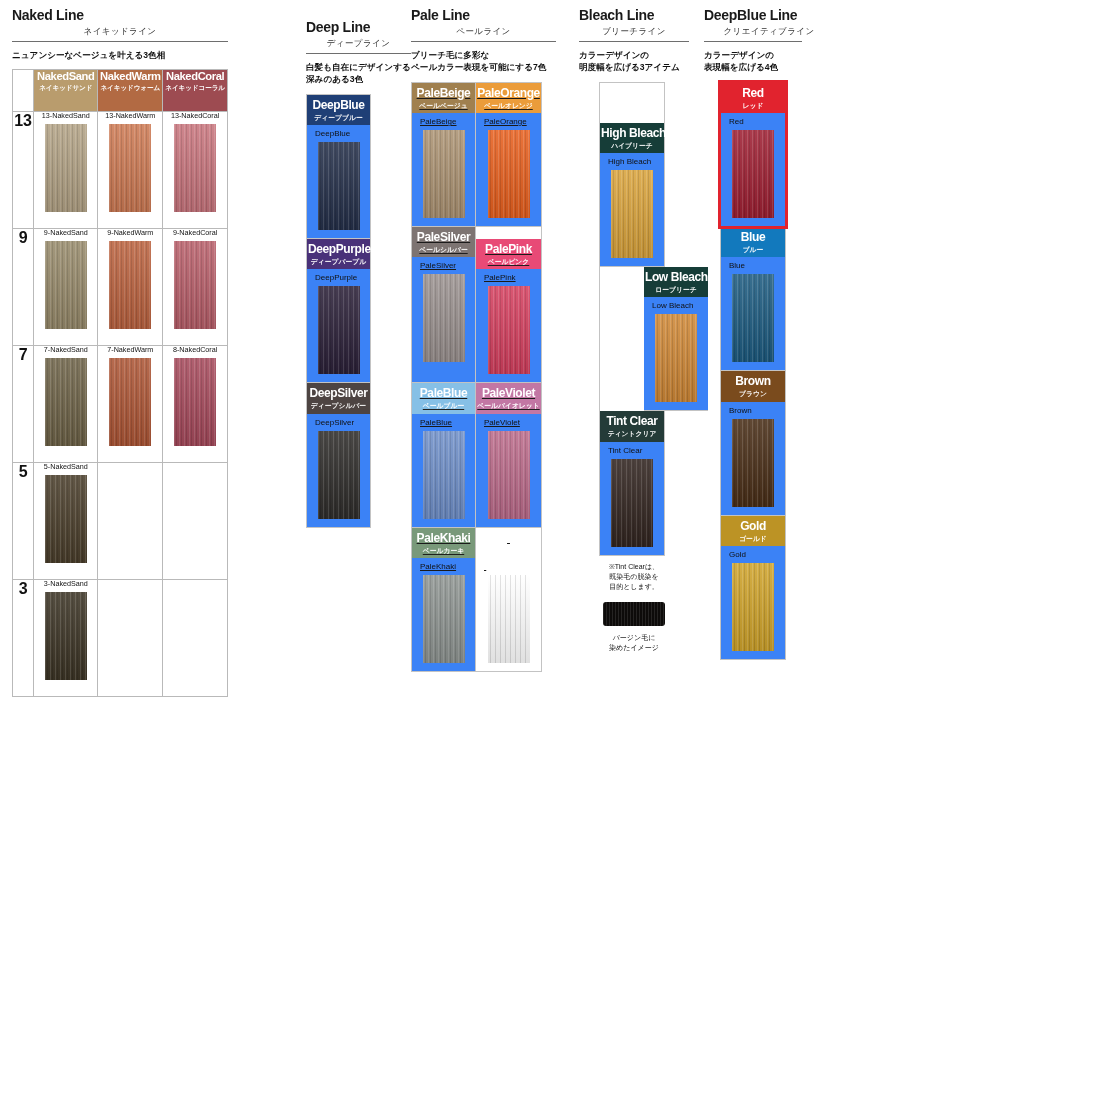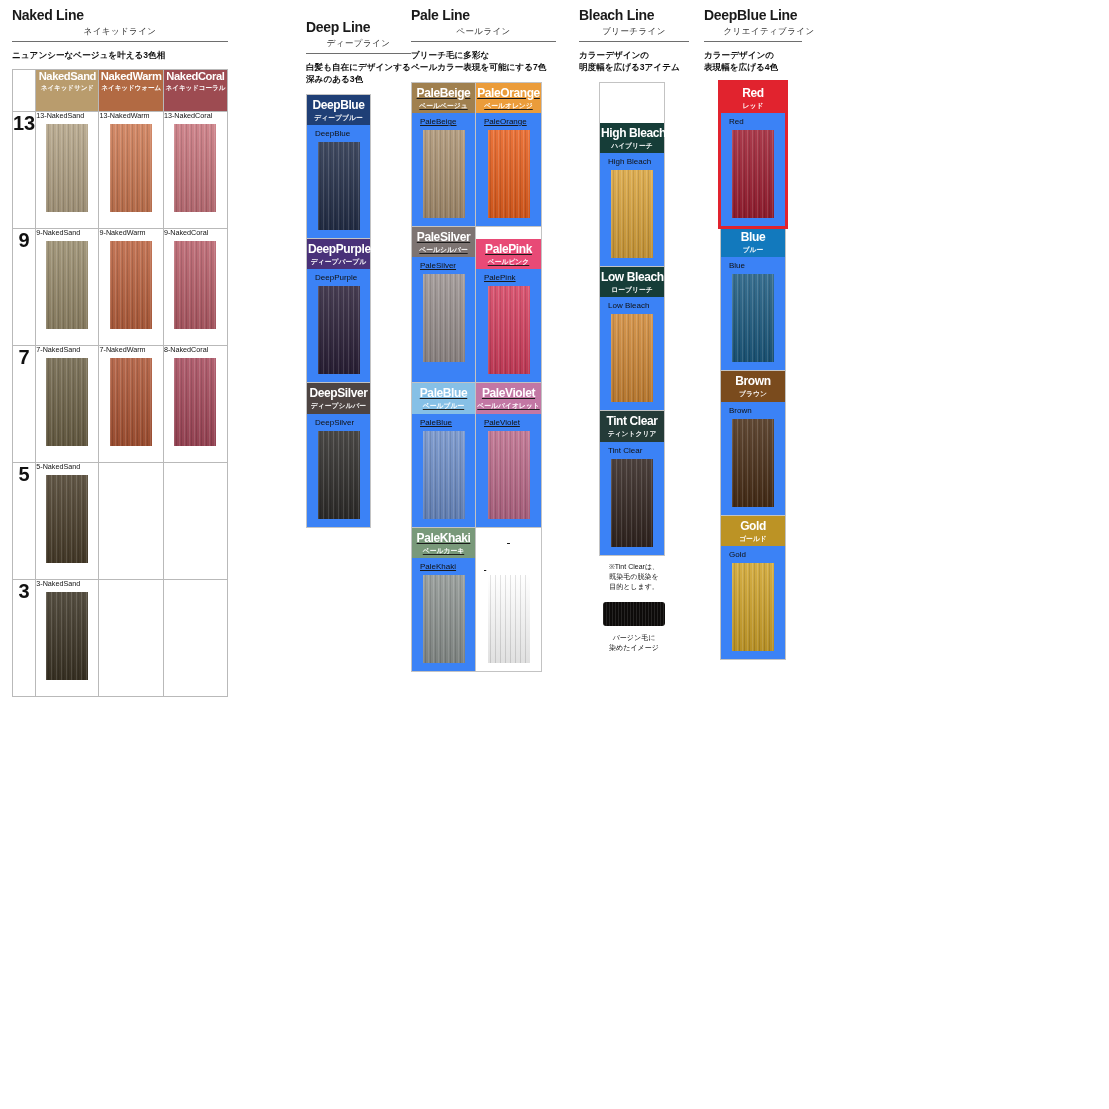--- a/index.html
+++ b/index.html
@@ -59,21 +59,21 @@
     border: 1px solid #b9b9b9;
     padding: 0;
     vertical-align: top;
     background: #fff;
   }
   .col-lvl { width: 22px; }
   .col-swatch { width: 66px; }
   .lvl-cell {
     text-align: center;
     vertical-align: middle;
-    font-size: 20px;
+    font-size: 16px;
     font-weight: 700;
     color: #111;
   }
   .hdr-corner { height: 42px; }
   .hdr-cell {
     height: 42px;
     text-align: center;
     vertical-align: middle;
     color: #fff;
     line-height: 1.1;
@@ -88,21 +88,21 @@
   }
   .hdr-jp {
     display: block;
     font-size: 6.6px;
     font-weight: 700;
     letter-spacing: -0.1px;
     margin-top: 1px;
     white-space: nowrap;
     opacity: .95;
   }
-  .swatch-cell { height: 117px; padding: 5px 0 6px 0; }
+  .swatch-cell { height: 117px; padding: 5px 0 6px 0; text-align: center; }
   .sw-label {
     font-size: 7.2px;
     color: #111;
     margin: 0 0 4px 0;
     white-space: nowrap;
     line-height: 1;
   }
   .hairblock {
     width: 42px; height: 88px;
     margin: 0 auto;
@@ -460,21 +460,21 @@
       <div class="cardcell last-col" style="width:64px;margin-top:40px;">
         <div class="cap" style="background:#163d38;">
           <span class="cap-en">High Bleach</span>
           <span class="cap-jp">ハイブリーチ</span>
         </div>
         <div class="card-body">
           <span class="card-name">High Bleach</span>
           <div class="hairblock" style="background:#d9a33c;"></div>
         </div>
       </div>
-      <div class="cardcell last-col" style="width:64px;">
+      <div class="cardcell last-col" style="width:64px;margin-left:44px;">
         <div class="cap" style="background:#163d38;">
           <span class="cap-en">Low Bleach</span>
           <span class="cap-jp">ローブリーチ</span>
         </div>
         <div class="card-body">
           <span class="card-name">Low Bleach</span>
           <div class="hairblock" style="background:#cf8837;"></div>
         </div>
       </div>
       <div class="cardcell last-col last-row" style="width:64px;">

